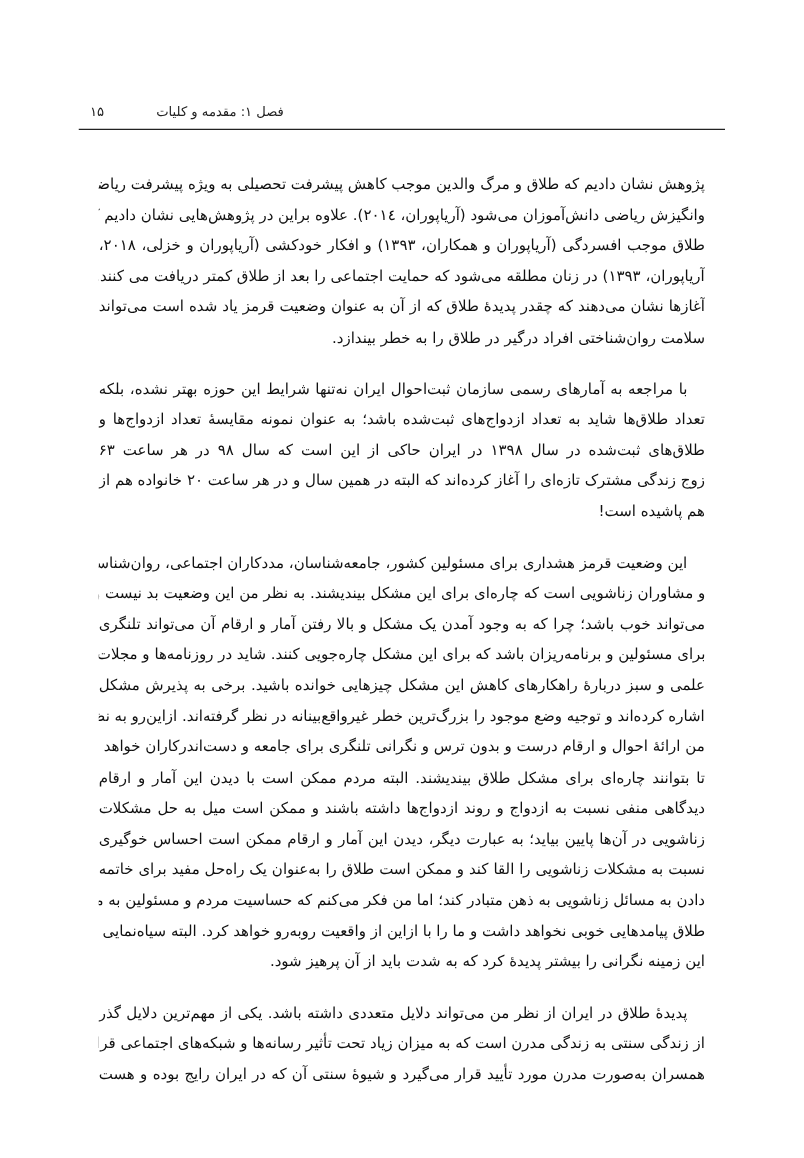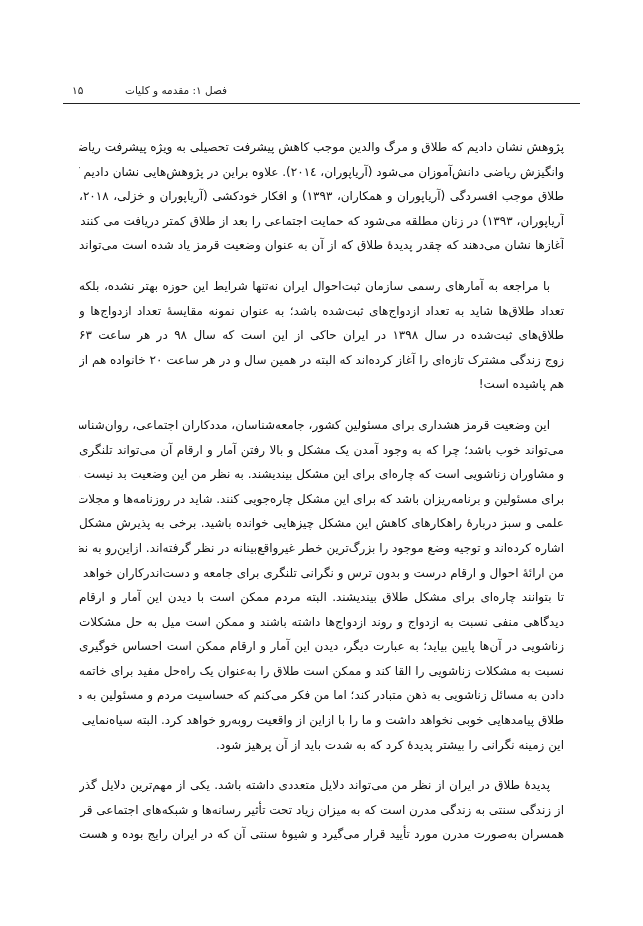--- a/index.html
+++ b/index.html
@@ -25,34 +25,35 @@
   <div class="head-rule"></div>
 
   <div class="body">
 
     <div class="para">
       <span class="line">پژوهش نشان دادیم که طلاق و مرگ والدین موجب کاهش پیشرفت تحصیلی به ویژه پیشرفت ریاضی</span>
       <span class="line">وانگیزش ریاضی دانش‌آموزان می‌شود (آریاپوران، ۲۰۱٤). علاوه براین در پژوهش‌هایی نشان دادیم که</span>
       <span class="line">طلاق موجب افسردگی (آریاپوران و همکاران، ۱۳۹۳) و افکار خودکشی (آریاپوران و خزلی، ۲۰۱۸،</span>
       <span class="line">آریاپوران، ۱۳۹۳) در زنان مطلقه می‌شود که حمایت اجتماعی را بعد از طلاق کمتر دریافت می کنند. این</span>
       <span class="line">آغاز‌ها نشان می‌دهند که چقدر پدیدۀ طلاق که از آن به عنوان وضعیت قرمز یاد شده است می‌تواند</span>
+      <span class="line last">سلامت روان‌شناختی افراد درگیر در طلاق را به خطر بیندازد.</span>
     </div>
 
     <div class="para">
       <span class="line" style="padding-right:14px">با مراجعه به آمارهای رسمی سازمان ثبت‌احوال ایران نه‌تنها شرایط این حوزه بهتر نشده، بلکه</span>
       <span class="line">تعداد طلاق‌ها شاید به تعداد ازدواج‌های ثبت‌شده باشد؛ به عنوان نمونه مقایسۀ تعداد ازدواج‌ها و</span>
       <span class="line">طلاق‌های ثبت‌شده در سال ۱۳۹۸ در ایران حاکی از این است که سال ۹۸ در هر ساعت ۶۳</span>
       <span class="line">زوج زندگی مشترک تازه‌ای را آغاز کرده‌اند که البته در همین سال و در هر ساعت ۲۰ خانواده هم از</span>
       <span class="line last">هم پاشیده است!</span>
     </div>
 
     <div class="para">
       <span class="line" style="padding-right:14px">این وضعیت قرمز هشداری برای مسئولین کشور، جامعه‌شناسان، مددکاران اجتماعی، روان‌شناسان</span>
+      <span class="line">و مشاوران زناشویی است که چاره‌ای برای این مشکل بیندیشند. به نظر من این وضعیت بد نیست و</span>
       <span class="line">می‌تواند خوب باشد؛ چرا که به وجود آمدن یک مشکل و بالا رفتن آمار و ارقام آن می‌تواند تلنگری</span>
-      <span class="line">و مشاوران زناشویی است که چاره‌ای برای این مشکل بیندیشند. به نظر من این وضعیت بد نیست و</span>
       <span class="line">برای مسئولین و برنامه‌ریزان باشد که برای این مشکل چاره‌جویی کنند. شاید در روزنامه‌ها و مجلات</span>
       <span class="line">علمی و سبز دربارۀ راهکارهای کاهش این مشکل چیزهایی خوانده باشید. برخی به پذیرش مشکل</span>
       <span class="line">اشاره کرده‌اند و توجیه وضع موجود را بزرگ‌ترین خطر غیرواقع‌بینانه در نظر گرفته‌اند. ازاین‌رو به نظر</span>
       <span class="line">من ارائۀ احوال و ارقام درست و بدون ترس و نگرانی تلنگری برای جامعه و دست‌اندرکاران خواهد بود</span>
       <span class="line">تا بتوانند چاره‌ای برای مشکل طلاق بیندیشند. البته مردم ممکن است با دیدن این آمار و ارقام</span>
       <span class="line">دیدگاهی منفی نسبت به ازدواج و روند ازدواج‌ها داشته باشند و ممکن است میل به حل مشکلات</span>
       <span class="line">زناشویی در آن‌ها پایین بیاید؛ به عبارت دیگر، دیدن این آمار و ارقام ممکن است احساس خوگیری</span>
       <span class="line">نسبت به مشکلات زناشویی را القا کند و ممکن است طلاق را به‌عنوان یک راه‌حل مفید برای خاتمه</span>
       <span class="line">دادن به مسائل زناشویی به ذهن متبادر کند؛ اما من فکر می‌کنم که حساسیت مردم و مسئولین به مسئلۀ</span>
       <span class="line">طلاق پیامدهایی خوبی نخواهد داشت و ما را با ازاین از واقعیت روبه‌رو خواهد کرد. البته سیاه‌نمایی در</span>

